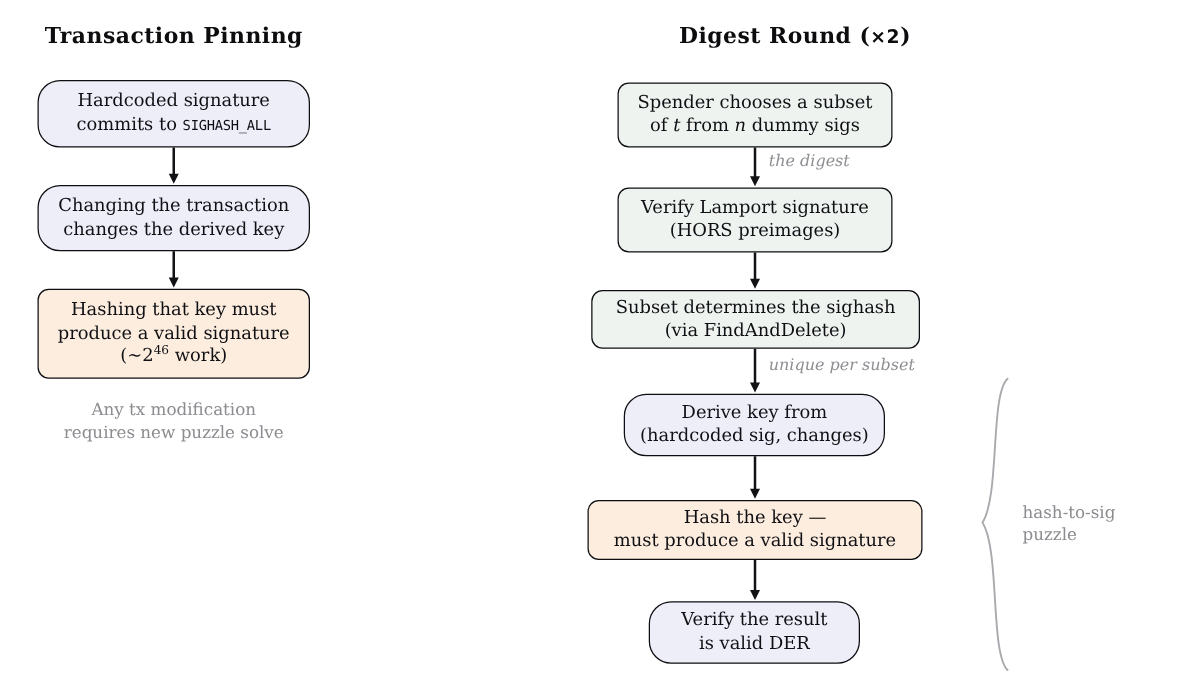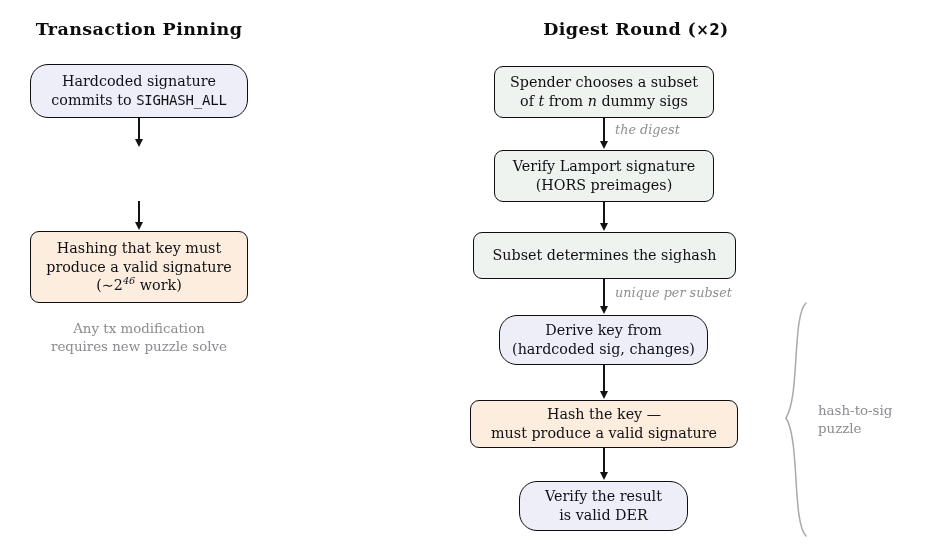--- a/index.html
+++ b/index.html
@@ -49,25 +49,25 @@
     padding: 2px 6px;
     color: #101014;
   }
   .node .ln { display: block; white-space: nowrap; }
   .fill-lav   { background: #eeeef9; border-radius: 18px; }
   .fill-peach { background: #fcedde; }
   .fill-mint  { background: #eef3f0; }
 
   .mono {
     font-family: "DejaVu Sans Mono", "Liberation Mono", monospace;
-    font-size: 14px;
+    font-size: 11px;
     letter-spacing: -0.2px;
   }
   .mathit { font-style: italic; font-family: "DejaVu Serif", serif; }
-  .sup { font-size: 0.68em; vertical-align: super; line-height: 0; font-style: italic; }
+  .sup { font-size: 0.68em; vertical-align: super; line-height: 0; }
 
   
   .arrow { position: absolute; width: 1.6px; background: #111116; }
   .arrow::after {
     content: "";
     position: absolute;
     left: 50%;
     bottom: -7px;
     transform: translateX(-50%);
     border-left: 4.6px solid transparent;
@@ -109,20 +109,24 @@
 
   <div class="col-title" id="title-left">Transaction Pinning</div>
 
   <div class="node fill-lav" style="left:30px; top:64px; width:218px; height:54px;">
     <span class="ln">Hardcoded signature</span>
     <span class="ln"><span>commits to </span><span class="mono">SIGHASH_ALL</span></span>
   </div>
 
   <div class="arrow" style="left:138.2px; top:118px; height:22px;"></div>
 
+  <div class="node fill-lav" style="left:30px; top:148px; width:218px; height:53px;">
+    <span class="ln">Changing the transaction</span>
+    <span class="ln">changes the derived key</span>
+  </div>
 
   <div class="arrow" style="left:138.2px; top:201px; height:22px;"></div>
 
   <div class="node fill-peach" style="left:30px; top:231px; width:218px; height:72px;">
     <span class="ln">Hashing that key must</span>
     <span class="ln">produce a valid signature</span>
     <span class="ln"><span>(∼2</span><span class="sup">46</span><span> work)</span></span>
   </div>
 
   <div class="note" style="left:30px; top:320px; width:218px;">
@@ -144,20 +148,21 @@
 
   <div class="node fill-mint" style="left:494px; top:150px; width:220px; height:52px;">
     <span class="ln">Verify Lamport signature</span>
     <span class="ln">(HORS preimages)</span>
   </div>
 
   <div class="arrow" style="left:603.2px; top:202px; height:22px;"></div>
 
   <div class="node fill-mint" style="left:473px; top:232px; width:263px; height:47px;">
     <span class="ln">Subset determines the sighash</span>
+    <span class="ln">(via FindAndDelete)</span>
   </div>
 
   <div class="arrow" style="left:603.2px; top:279px; height:28px;"></div>
   <div class="edge-label" style="left:615px; top:285px;">unique per subset</div>
 
   <div class="node fill-lav" style="left:499px; top:315px; width:209px; height:50px;">
     <span class="ln">Derive key from</span>
     <span class="ln">(hardcoded sig, changes)</span>
   </div>
 

